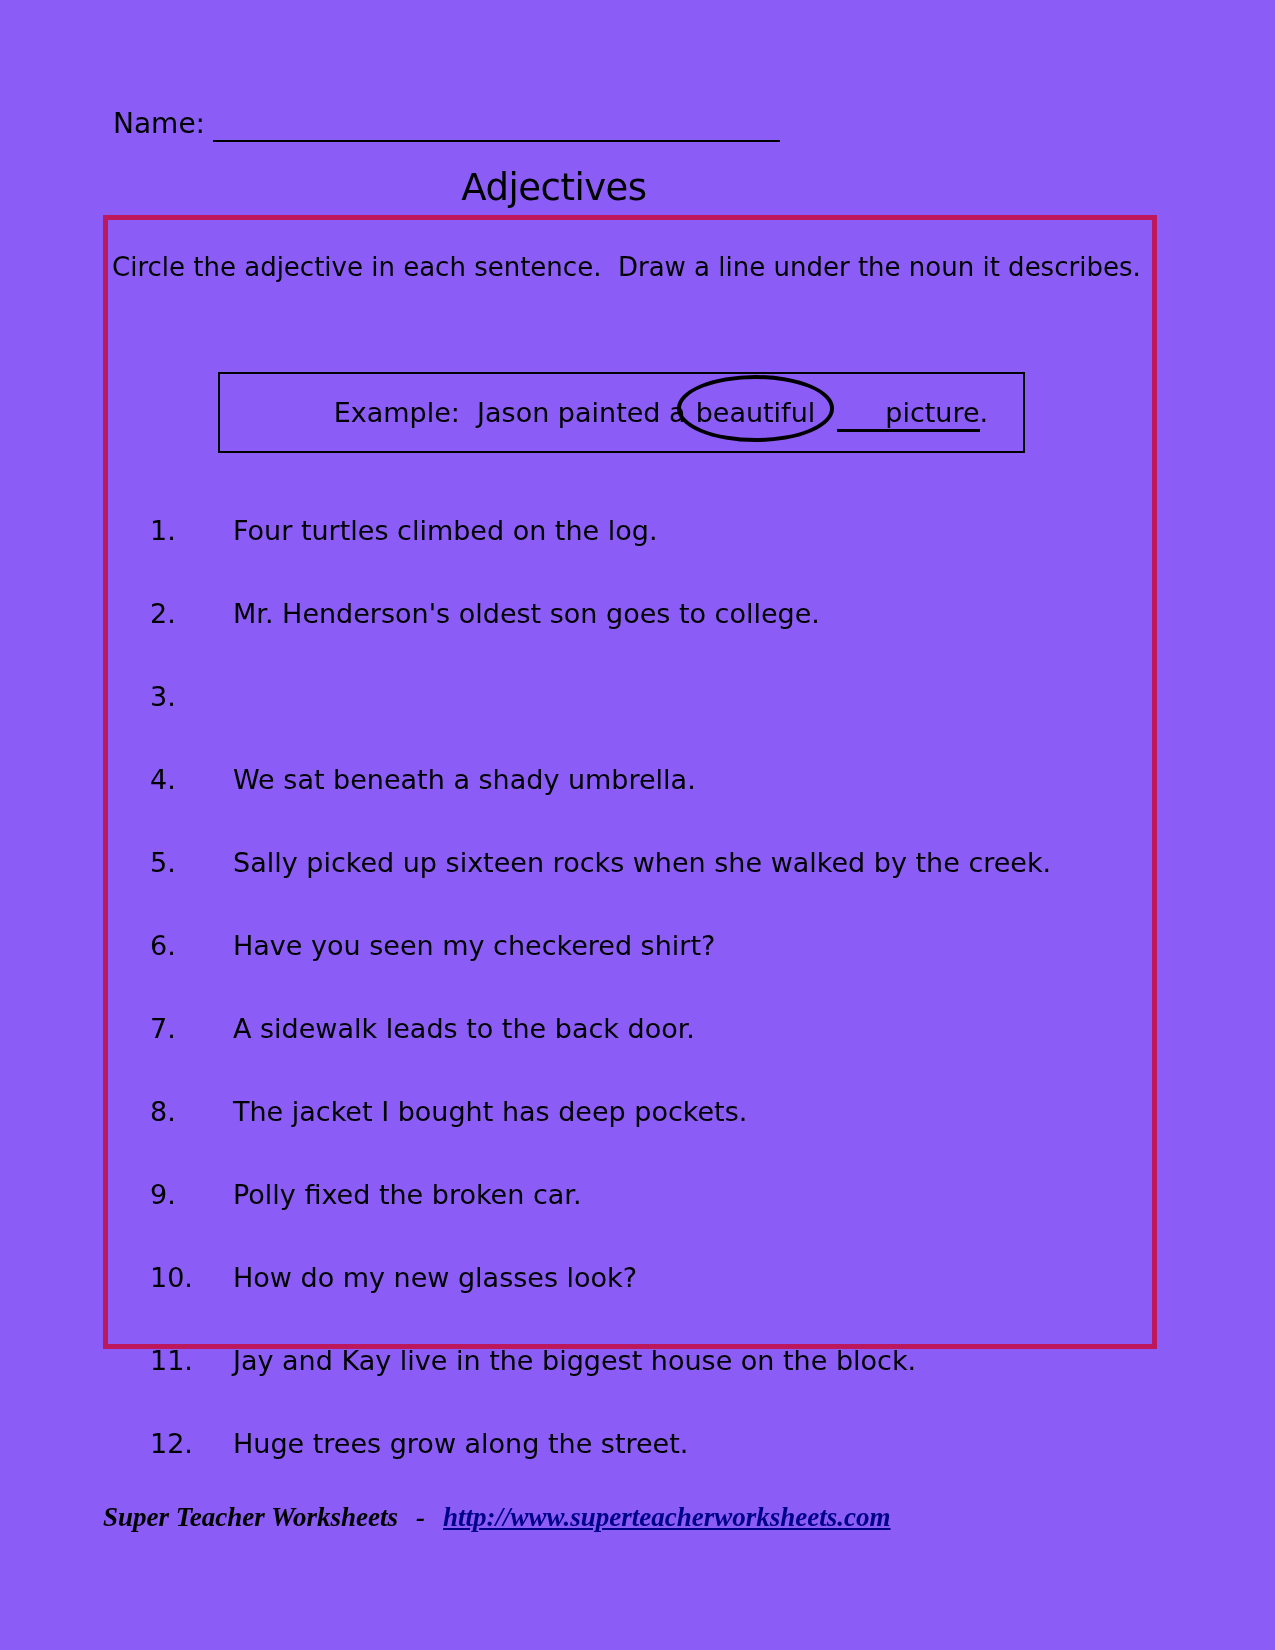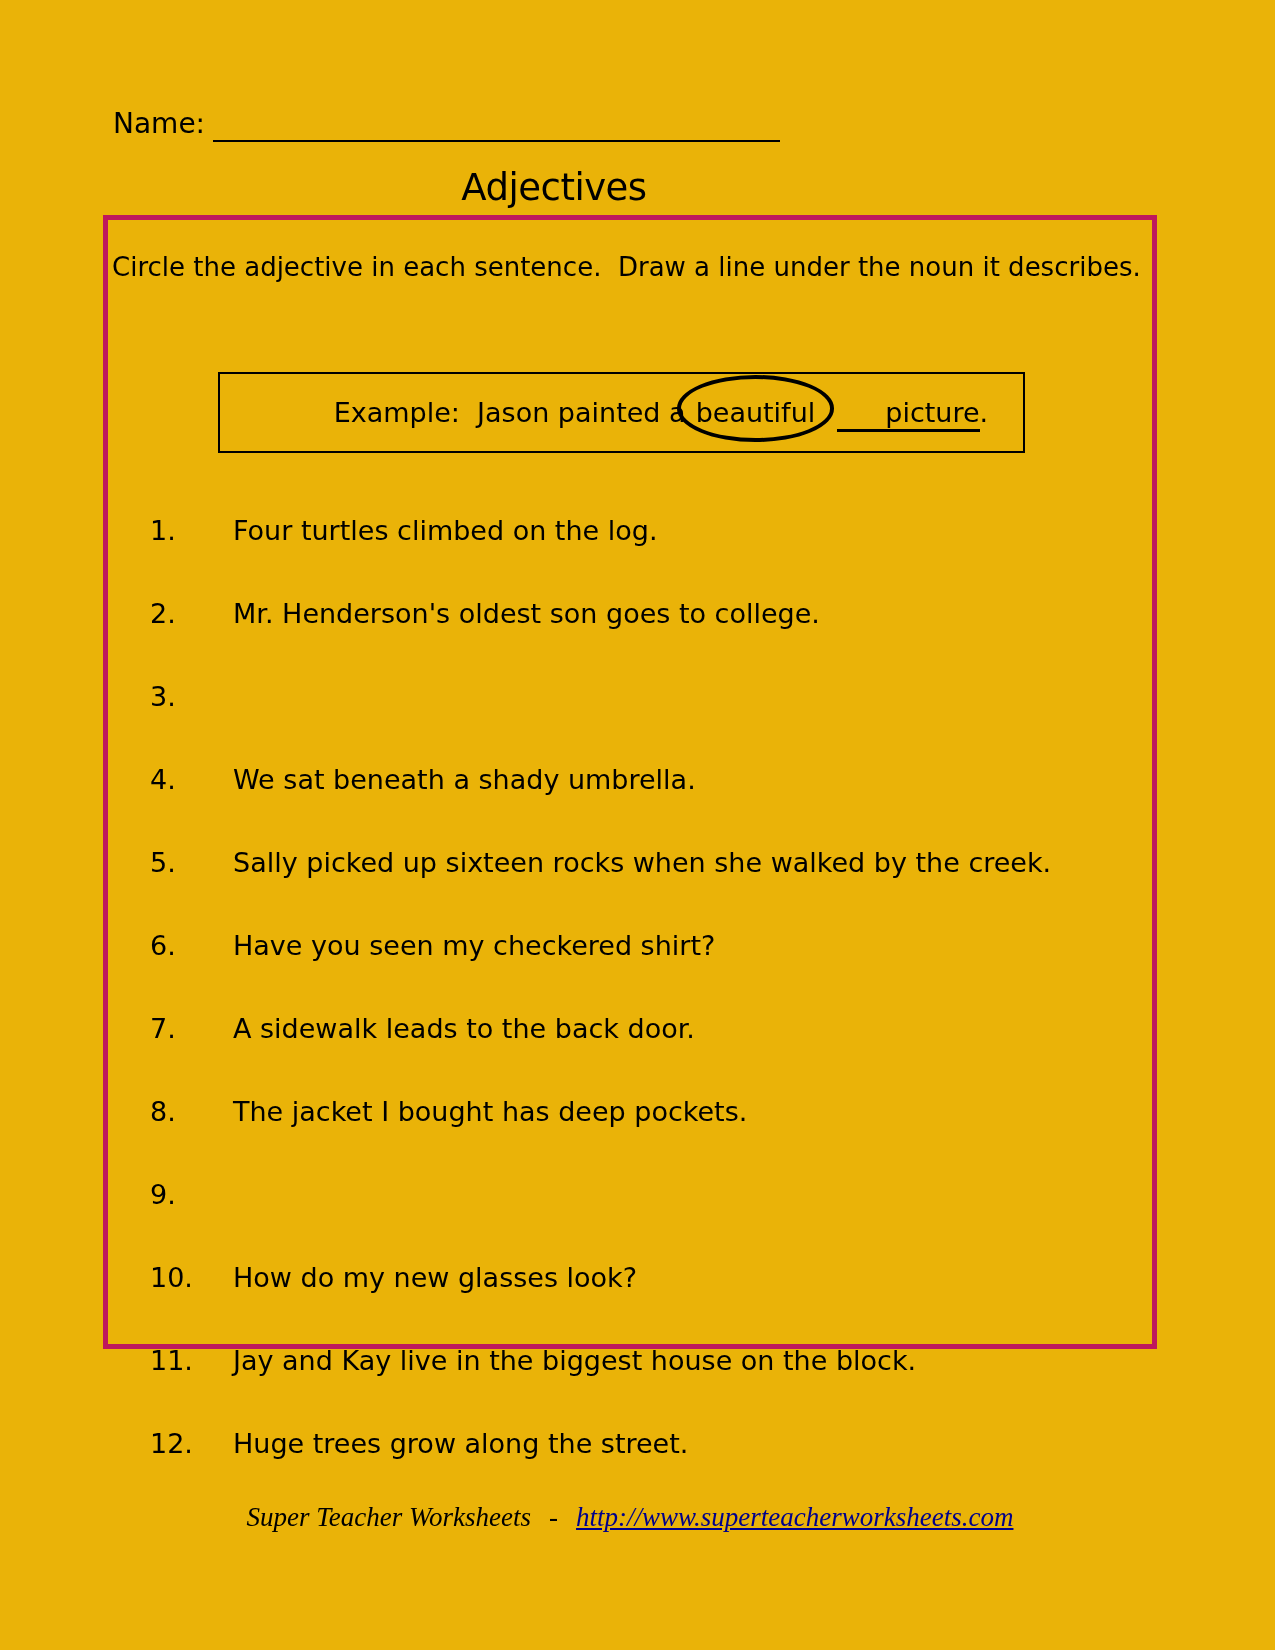--- a/index.html
+++ b/index.html
@@ -1,19 +1,19 @@
 <!DOCTYPE html>
 <html><head>
 <meta charset="utf-8">
 <style>
   html,body{margin:0;padding:0;background:#ffffff;}
   .page{
     position:relative;
     width:1275px;height:1650px;
-    background:#eab308;
+    background:#8b5cf6;
     font-family:"DejaVu Sans", sans-serif;
     color:#000000;
     overflow:hidden;
   }
   
   .name-row{
     position:absolute;left:113px;top:106px;
     font-size:28px;line-height:36px;white-space:nowrap;
   }
   .name-blank{
@@ -78,23 +78,23 @@
     padding-left:42px;
     font-size:27px;
   }
   .sentence-num{
     width:83px;flex:0 0 83px;
   }
   .sentence-text{flex:1;white-space:nowrap;}
   
   .footer{
     position:absolute;left:103px;top:1500px;width:1054px;
-    text-align:center;
+    text-align:left;
     font-family:"Liberation Serif", serif;
-    font-style:italic;font-weight:normal;
+    font-style:italic;font-weight:bold;
     font-size:27px;line-height:34px;
     white-space:nowrap;
   }
   .footer-sep{margin:0 18px;}
   .footer-link{
     color:#00008B;
     text-decoration:underline;
   }
 </style>
 </head>
@@ -145,20 +145,21 @@
       <div class="sentence-row">
         <span class="sentence-num">7.</span>
         <span class="sentence-text">A sidewalk leads to the back door.</span>
       </div>
       <div class="sentence-row">
         <span class="sentence-num">8.</span>
         <span class="sentence-text">The jacket I bought has deep pockets.</span>
       </div>
       <div class="sentence-row">
         <span class="sentence-num">9.</span>
+        <span class="sentence-text">Polly fixed the broken car.</span>
       </div>
       <div class="sentence-row">
         <span class="sentence-num">10.</span>
         <span class="sentence-text">How do my new glasses look?</span>
       </div>
       <div class="sentence-row">
         <span class="sentence-num">11.</span>
         <span class="sentence-text">Jay and Kay live in the biggest house on the block.</span>
       </div>
       <div class="sentence-row">

